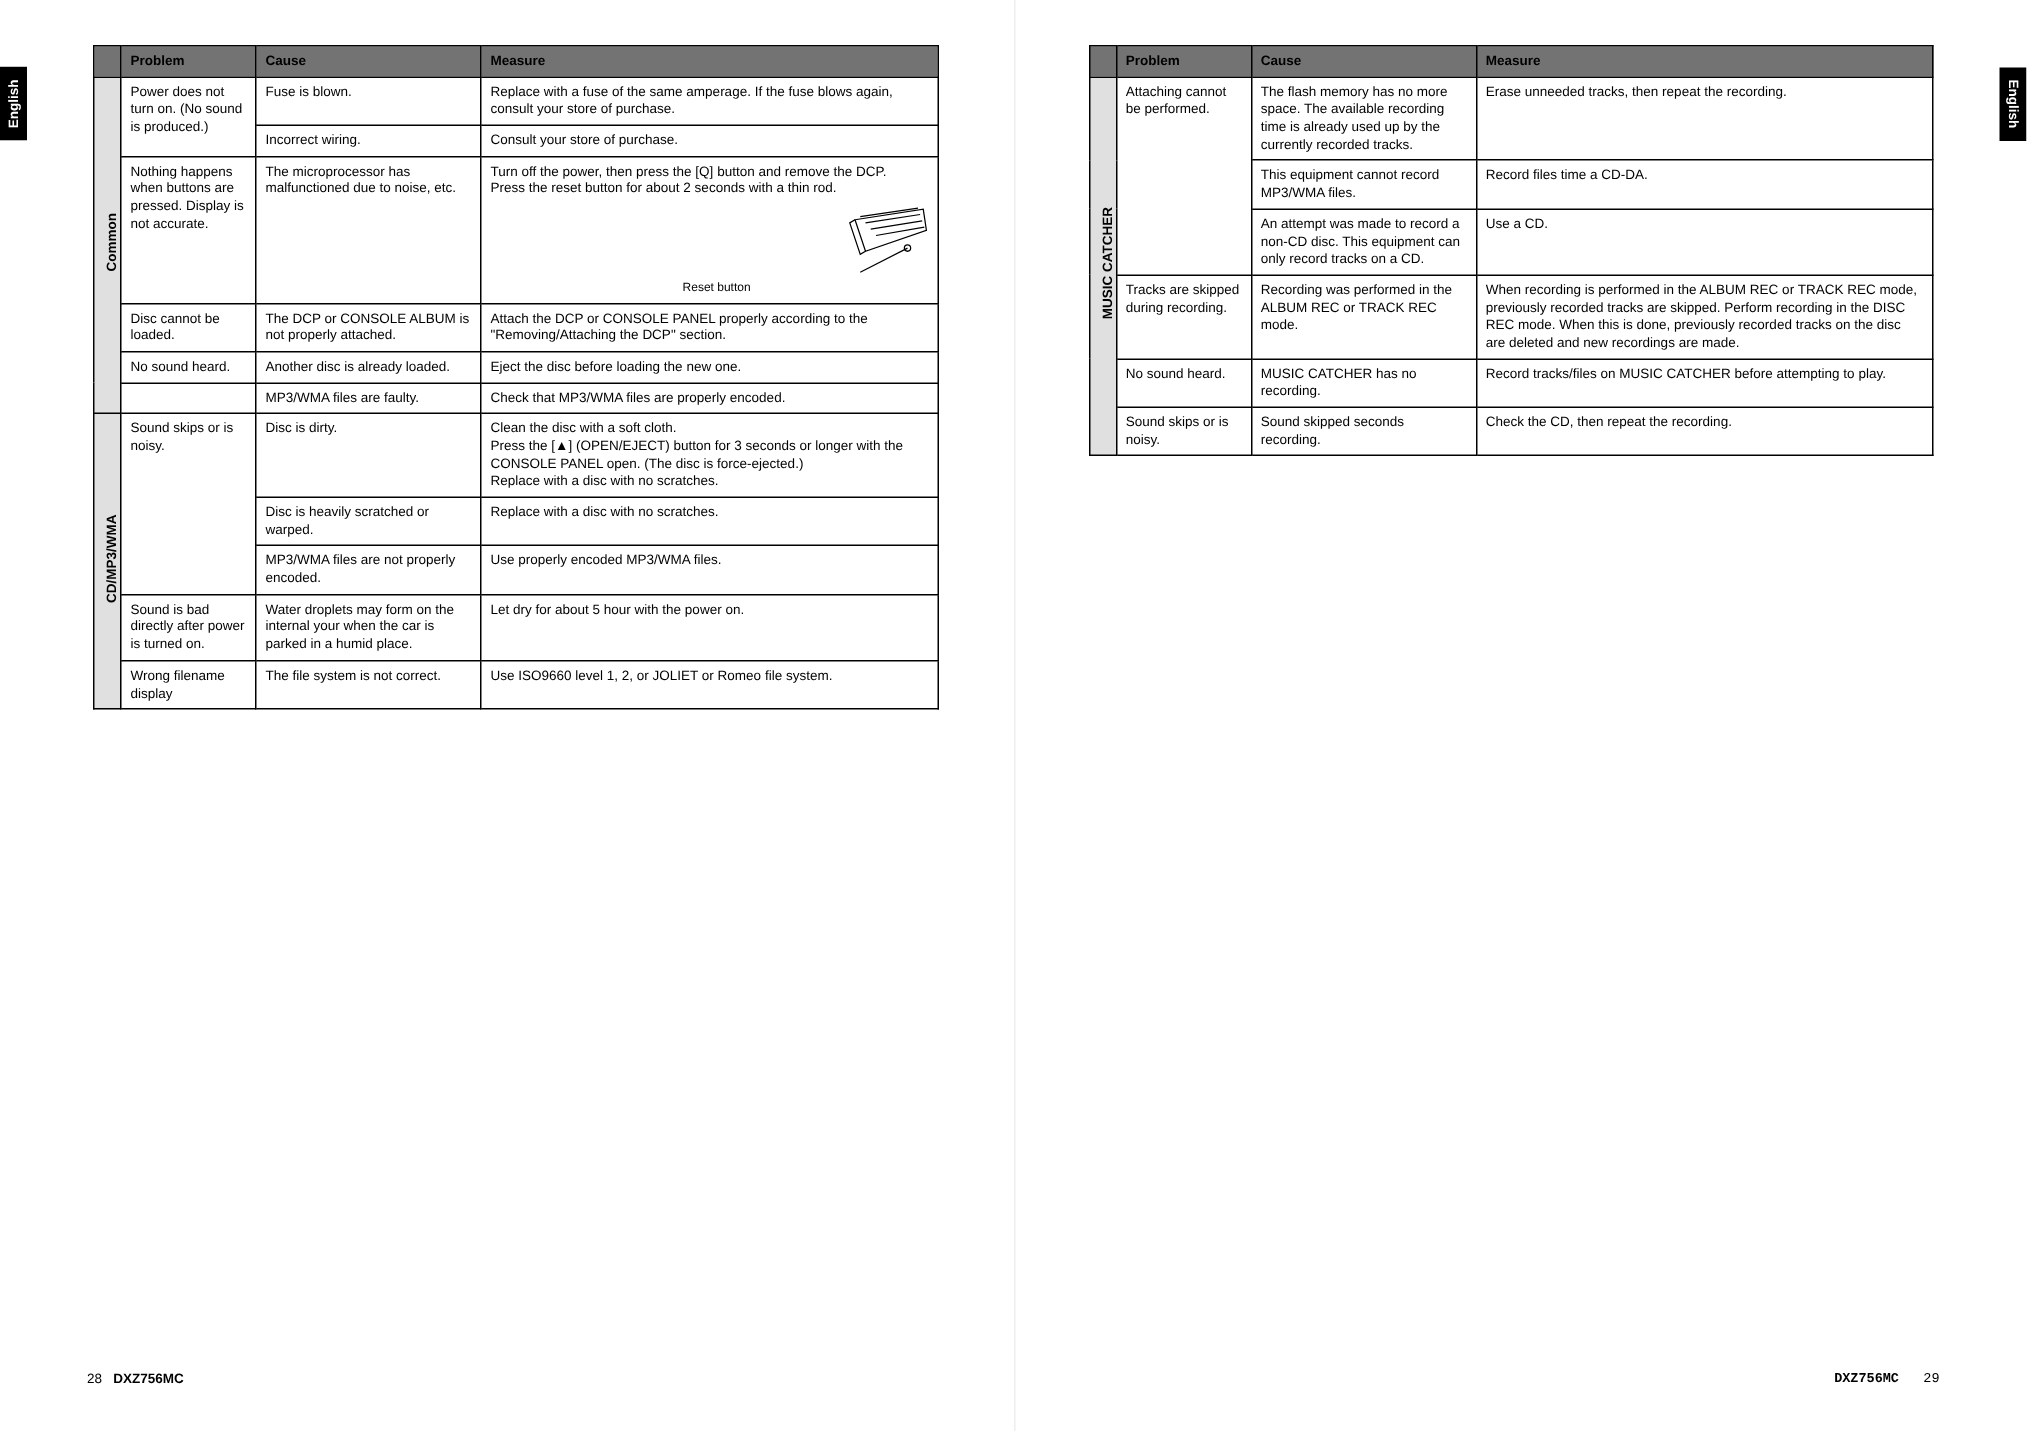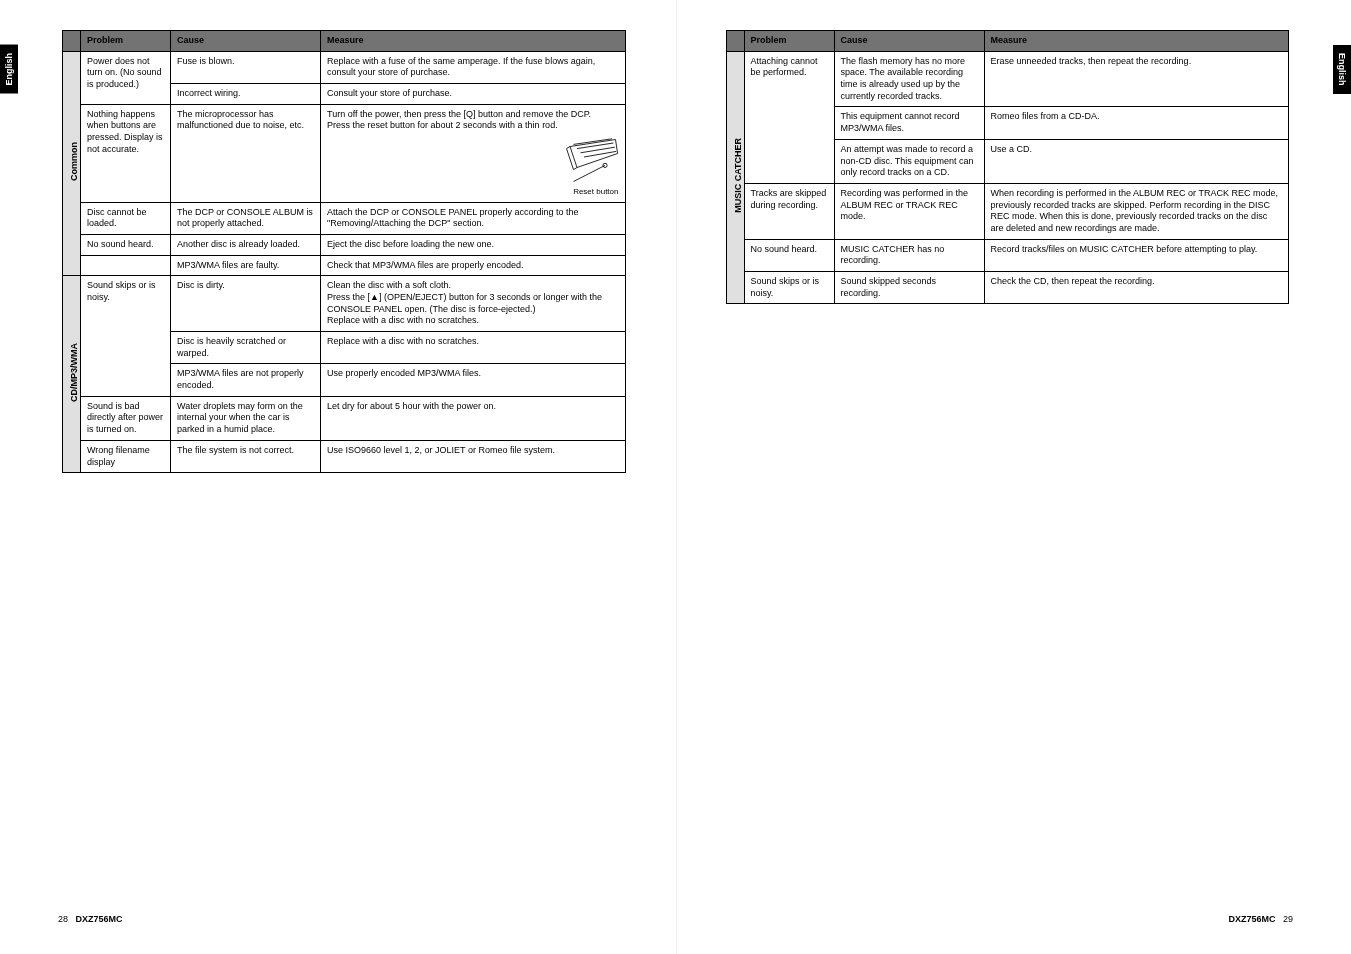--- a/index.html
+++ b/index.html
@@ -84,31 +84,31 @@
   col.c1 { width: 90px; }
   col.c2 { width: 150px; }
   col.c3 { width: auto; }
   .reset-svg {
     display: block;
     margin: 4px 0 0 auto;
     width: 70px;
   }
   .reset-label {
     font-size: 8px;
-    text-align: right;
+    text-align: center;
     margin-top: 2px;
     padding-left: 10px;
   }
   .footer {
     position: absolute;
     bottom: 30px;
     font-size: 9px;
   }
   .footer.left { left: 58px; }
-  .footer.right { right: 58px; }
+  .footer.right { right: 58px; font-family: Liberation Mono, monospace; }
   .footer .model { font-weight: bold; }
   .eject { font-family: sans-serif; }
 </style>
 </head>
 <body>
 
 <div class="page-divider"></div>
 
 <div class="page">
   <div class="side-tab left">
@@ -226,21 +226,21 @@
     </thead>
     <tbody id="right-body">
         <tr>
           <td class="rot-header" rowspan="6"><span>MUSIC CATCHER</span></td>
           <td rowspan="3">Attaching cannot be performed.</td>
           <td>The flash memory has no more space. The available recording time is already used up by the currently recorded tracks.</td>
           <td>Erase unneeded tracks, then repeat the recording.</td>
         </tr>
         <tr>
           <td>This equipment cannot record MP3/WMA files.</td>
-          <td>Romeo files from a CD-DA.</td>
+          <td>Record files time a CD-DA.</td>
         </tr>
         <tr>
           <td>An attempt was made to record a non-CD disc. This equipment can only record tracks on a CD.</td>
           <td>Use a CD.</td>
         </tr>
         <tr>
           <td rowspan="1">Tracks are skipped during recording.</td>
           <td>Recording was performed in the ALBUM REC or TRACK REC mode.</td>
           <td>When recording is performed in the ALBUM REC or TRACK REC mode, previously recorded tracks are skipped. Perform recording in the DISC REC mode. When this is done, previously recorded tracks on the disc are deleted and new recordings are made.</td>
         </tr>

